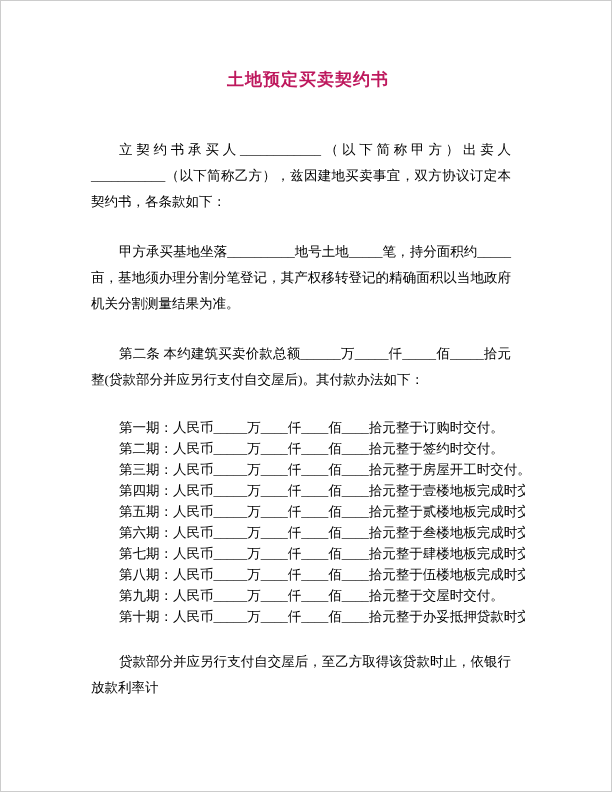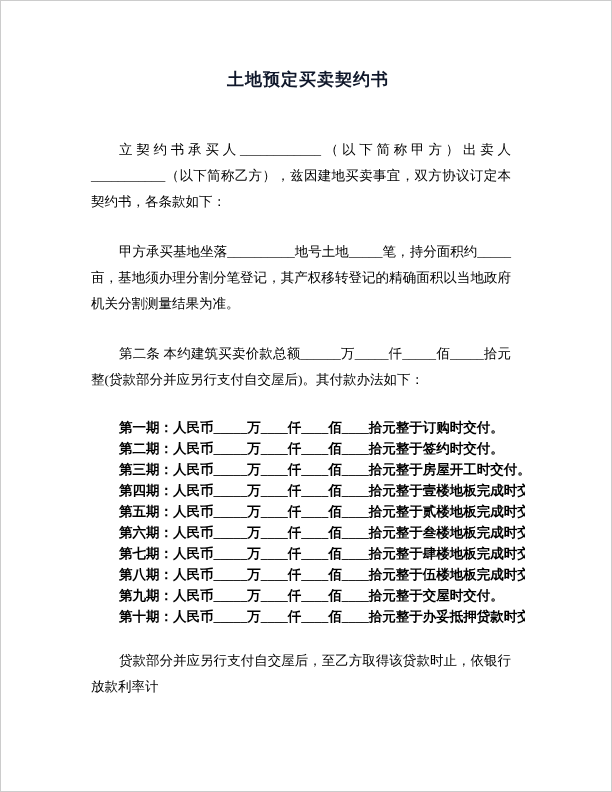--- a/index.html
+++ b/index.html
@@ -18,43 +18,41 @@
     font-family: "Liberation Serif", "DejaVu Serif", serif;
     font-size: 13.5px;
     color: #000000;
     overflow: hidden;
   }
   .doc-title {
     margin: 0 0 46px 0;
     text-align: center;
     font-size: 17px;
     font-weight: bold;
-    color: #0f172a;
+    color: #be185d;
     letter-spacing: 1px;
     line-height: 22px;
   }
   .para {
     margin: 0 14px 24px 0;
     line-height: 26px;
     text-indent: 28px;
     text-align: justify;
   }
   .payments {
     margin: 0 0 22px 0;
-    font-weight: bold;
   }
   .pay-line {
     padding-left: 28px;
     line-height: 21px;
     white-space: nowrap;
     overflow: hidden;
   }
   .closing {
     margin-bottom: 0;
-    font-family: Liberation Mono, monospace;
   }
 </style>
 </head>
 <body>
 
 <div class="page">
 
   <h1 class="doc-title">土地预定买卖契约书</h1>
 
   <p class="para">立契约书承买人____________（以下简称甲方）出卖人___________（以下简称乙方），兹因建地买卖事宜，双方协议订定本契约书，各条款如下：</p>

